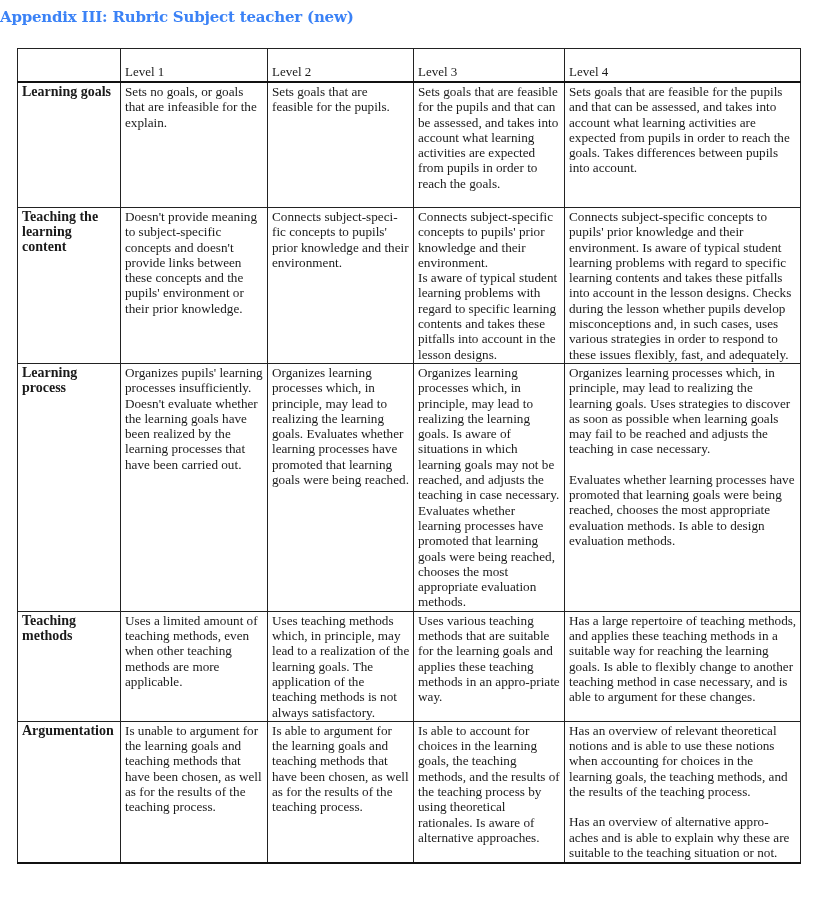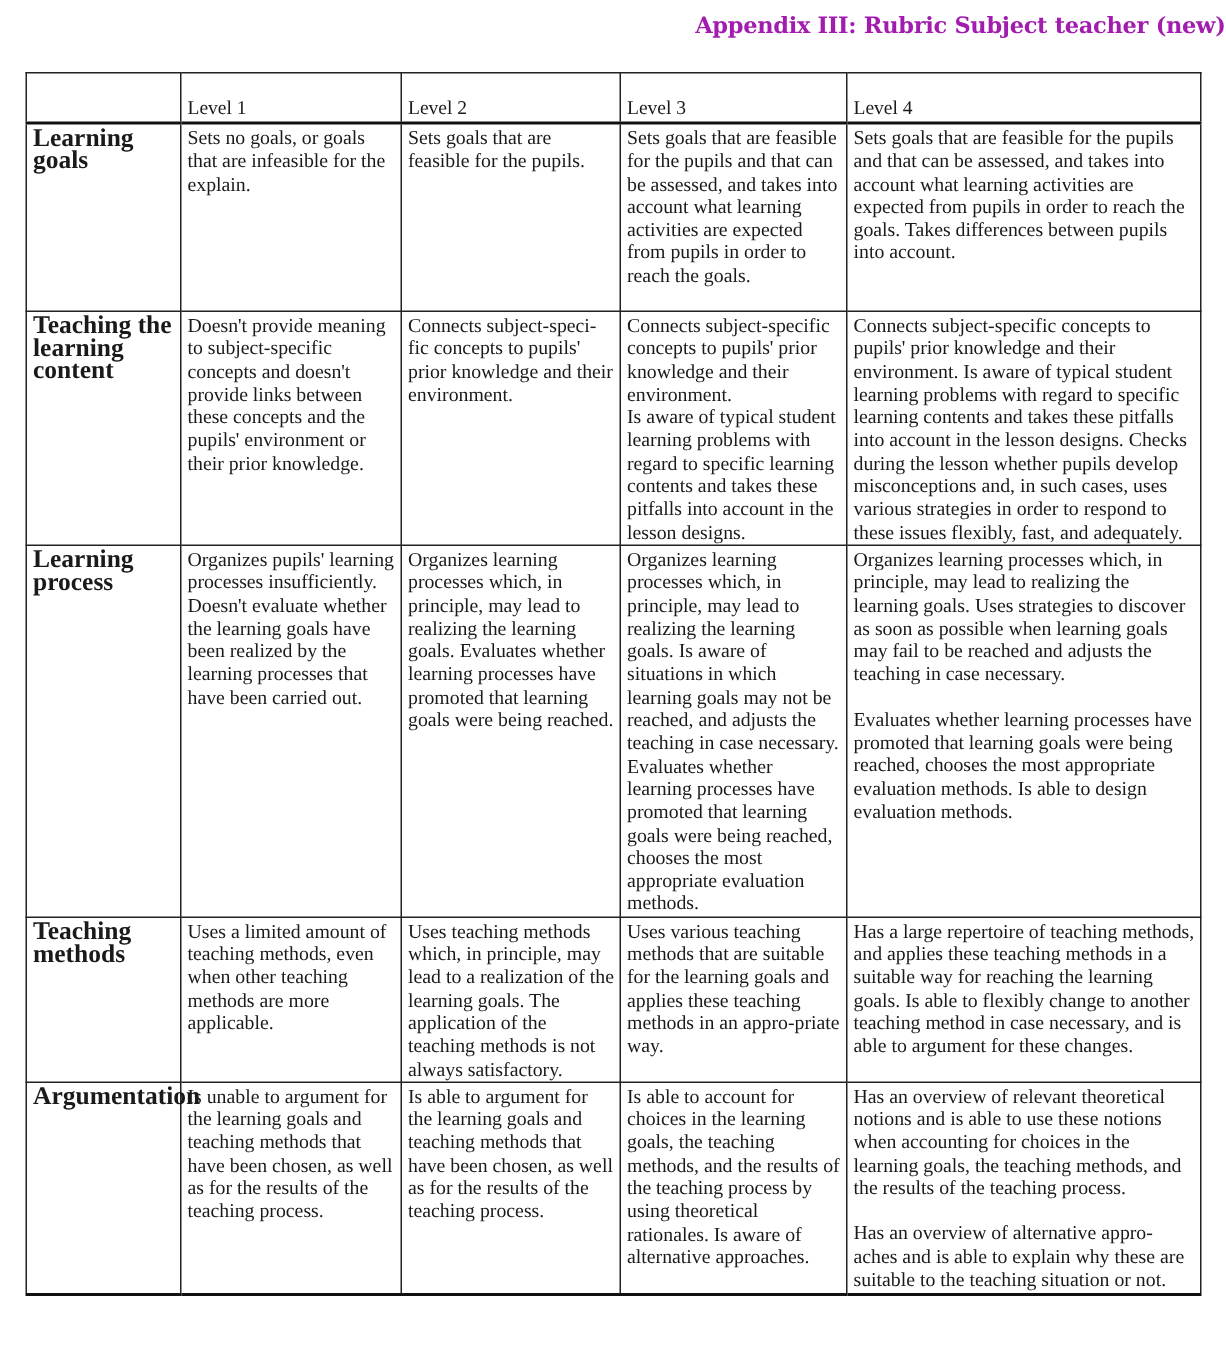--- a/index.html
+++ b/index.html
@@ -12,26 +12,26 @@
       height: 903px;
       position: relative;
       font-family: "Liberation Serif", "DejaVu Serif", serif;
       color: #1a1a1a;
     }
     .title {
       position: absolute;
       top: 8px;
       left: 0;
       width: 817px;
-      text-align: right;
+      text-align: left;
       font-family: "DejaVu Serif", "Liberation Serif", serif;
       font-weight: bold;
       font-size: 15px;
       letter-spacing: -0.2px;
-      color: #a21caf;
+      color: #3b82f6;
     }
     table.rubric {
       position: absolute;
       top: 48px;
       left: 17px;
       width: 783px;
       border-collapse: collapse;
       table-layout: fixed;
       font-size: 13.2px;
       line-height: 15.3px;
@@ -50,21 +50,21 @@
     }
     table.rubric thead th {
       height: 16px;
       font-size: 13px;
       padding-top: 15px;
       border-top: 1.5px solid #222;
       border-bottom: 2px solid #111;
     }
     table.rubric tbody th {
       font-weight: bold;
-      font-size: 17px;
+      font-size: 14px;
       line-height: 15px;
     }
     table.rubric tbody tr:last-child td,
     table.rubric tbody tr:last-child th {
       border-bottom: 2px solid #111;
     }
     table.rubric td p {
       margin: 0;
     }
     table.rubric td p + p {

